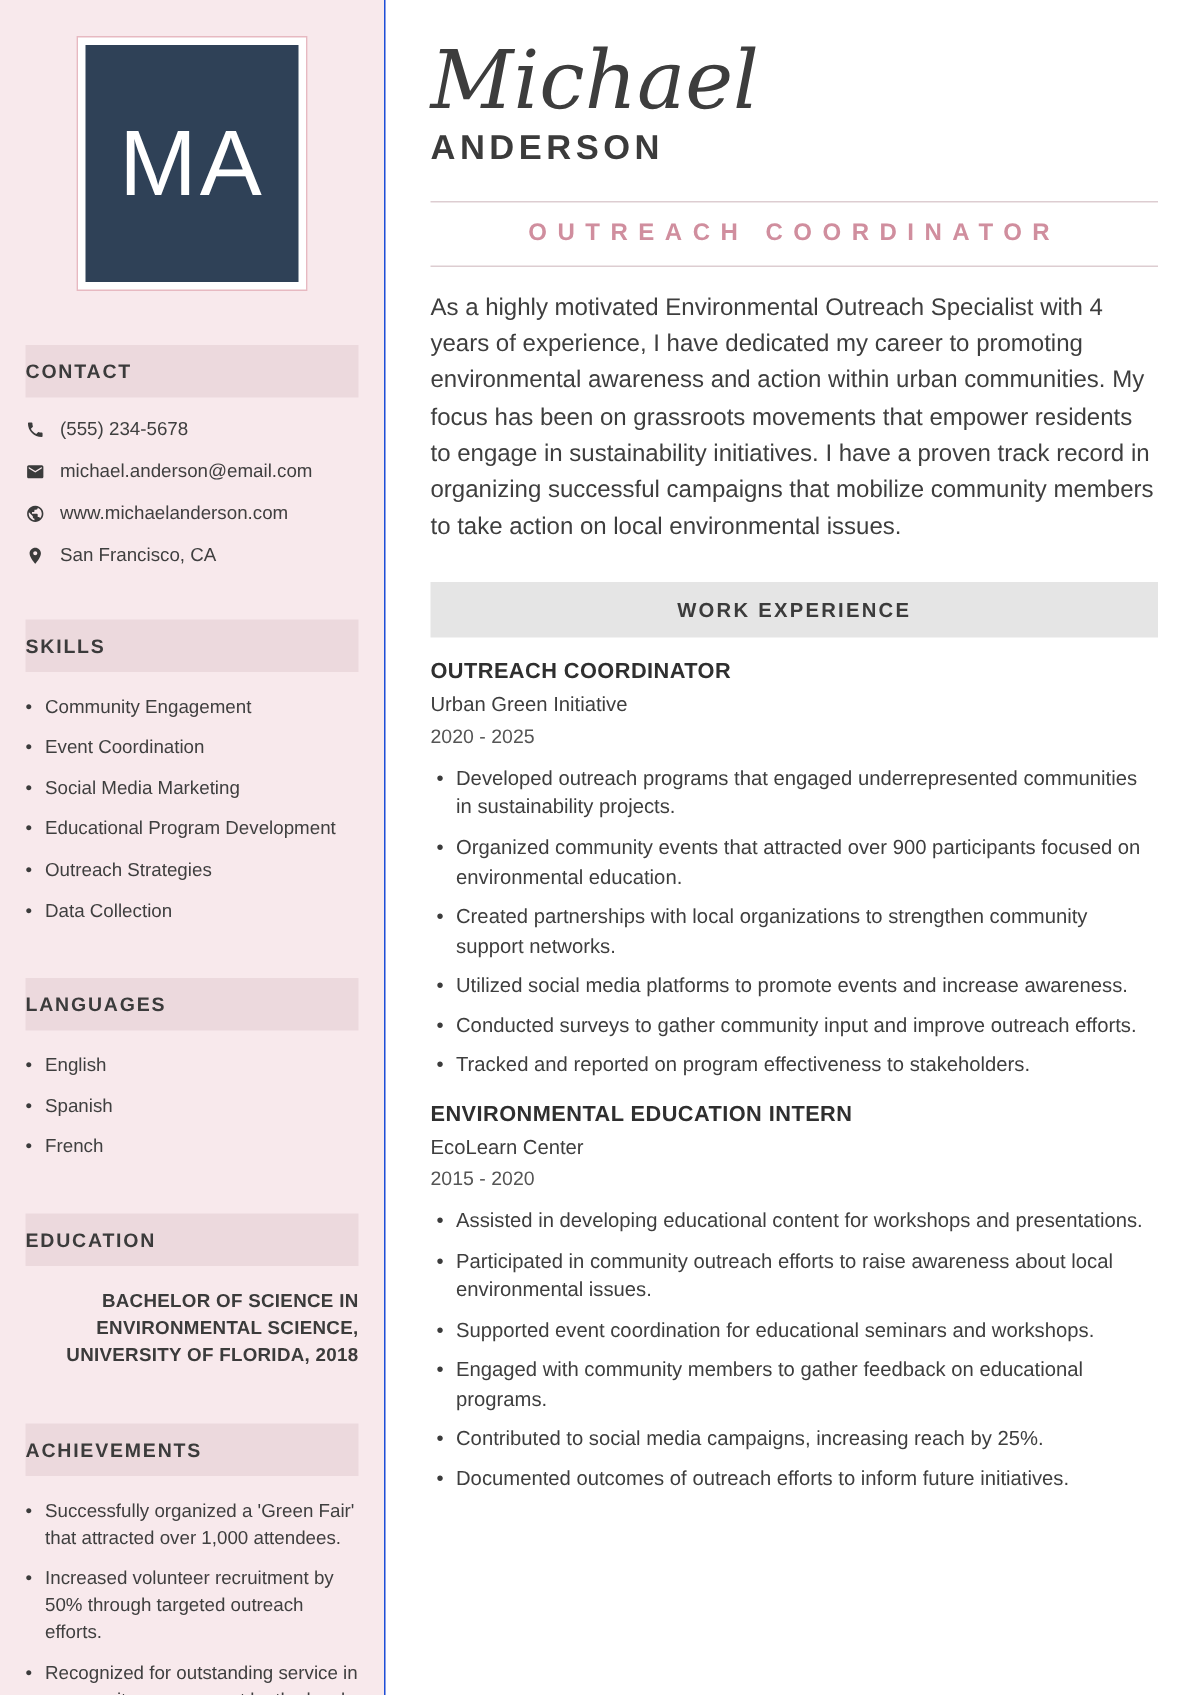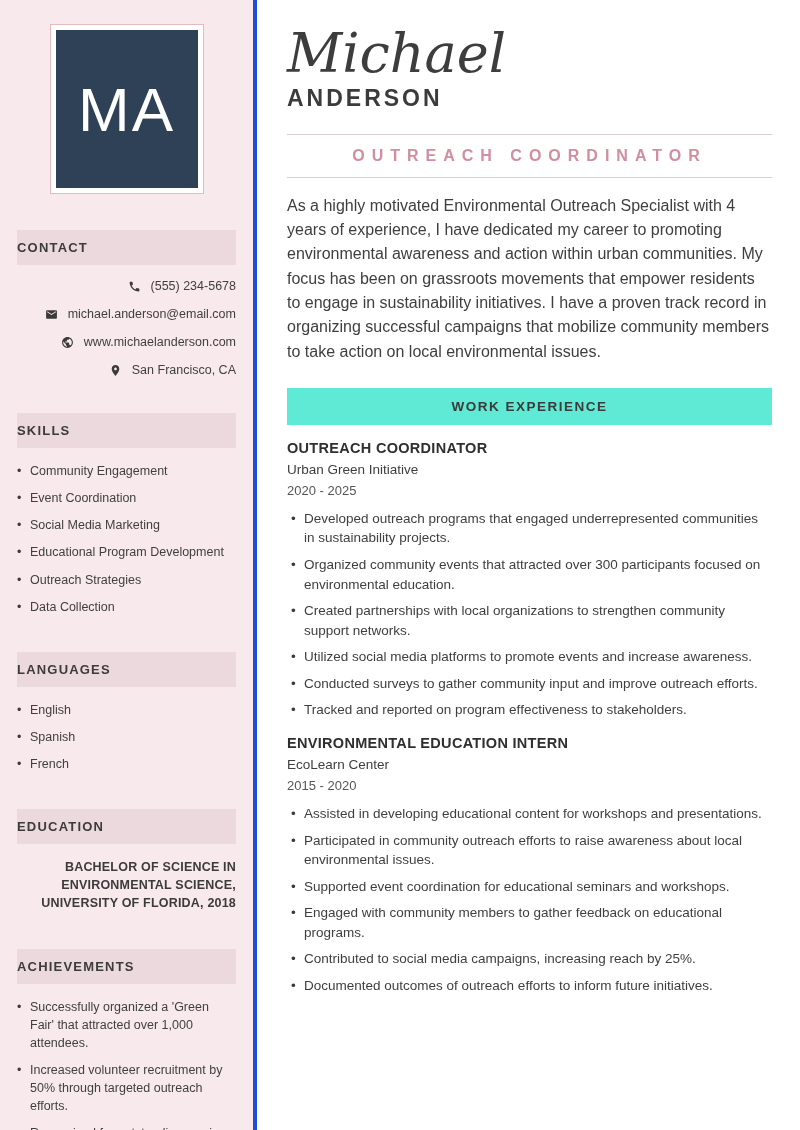--- a/index.html
+++ b/index.html
@@ -1,50 +1,50 @@
 <!DOCTYPE html>
 <html><head>
 <meta charset="utf-8">
 <style>
   * { margin:0; padding:0; box-sizing:border-box; }
   body { font-family:"Liberation Sans", sans-serif; background:#fff; }
   .page { width:800px; height:1130px; display:flex; background:#fff; overflow:hidden; }
 
   
-  .sidebar { width:257px; min-width:257px; background:#f8e9ec; border-right:4px solid #1d4ed8; padding-bottom:20px; }
+  .sidebar { width:257px; min-width:257px; background:#f8e9ec; border-right:1px solid #1d4ed8; padding-bottom:20px; }
   .photo-frame { width:154px; height:170px; margin:24px auto 0 auto; background:#fff; border:1px solid #e7b9c1; padding:5px; }
   .photo-inner { width:100%; height:100%; background:#2f4157; display:flex; align-items:center; justify-content:center; }
   .initials { color:#fff; font-size:62px; letter-spacing:2px; font-weight:400; }
 
   .side-header { background:#ecd9dd; color:#3b3b3b; font-size:13px; font-weight:bold; letter-spacing:1.2px; text-align:left; padding:10px 0; margin:0 17px; }
   .side-section { margin-top:36px; }
   .side-body { padding:14px 17px 0 17px; color:#3f3f3f; font-size:12.5px; }
 
   .contact-list { list-style:none; }
-  .contact-list li { display:flex; align-items:center; gap:10px; margin-bottom:14px;justify-content:flex-end; }
+  .contact-list li { display:flex; align-items:center; gap:10px; margin-bottom:14px; }
   .cicon { width:13px; height:13px; display:inline-flex; flex-shrink:0; }
   .cicon svg { width:13px; height:13px; fill:#3b3b3b; }
 
   ul.dot-list { list-style:none; }
   ul.dot-list li { position:relative; padding-left:13px; margin-bottom:9px; line-height:1.45; }
   ul.dot-list li::before { content:"•"; position:absolute; left:0; top:0; color:#3b3b3b; }
 
   .edu-text { font-weight:bold; text-transform:uppercase; line-height:1.45; color:#3b3b3b; font-size:12.5px; letter-spacing:0.2px;text-align:right; }
 
   
   .main { flex:1; padding:26px 28px 0 30px; color:#3e3e3e;border-radius:19px; }
   .first-name { font-family:"DejaVu Serif", serif; font-style:italic; font-size:54px; font-weight:500; color:#3d3d3d; line-height:1.05; }
   .last-name { font-size:23px; font-weight:bold; letter-spacing:3px; color:#3b3b3b; margin-top:2px; }
 
   .role-banner { margin-top:22px; border-top:1px solid #ddcdd1; border-bottom:1px solid #ddcdd1; text-align:center; padding:12px 0; }
   .role-title { color:#d08e9e; font-weight:bold; font-size:16px; letter-spacing:7px; }
 
   .summary { margin-top:16px; font-size:16px; line-height:1.52; color:#3e3e3e; }
 
-  .work-bar { margin-top:24px; background:#5eead4; text-align:center; font-weight:bold; font-size:13.5px; letter-spacing:1.5px; color:#3b3b3b; padding:11px 0; }
+  .work-bar { margin-top:24px; background:#e5e5e5; text-align:center; font-weight:bold; font-size:13.5px; letter-spacing:1.5px; color:#3b3b3b; padding:11px 0; }
 
   .job { margin-top:15px; }
   .job-title { font-size:14.5px; font-weight:bold; color:#2f2f2f; letter-spacing:0.3px; }
   .job-company { font-size:13.5px; margin-top:6px; }
   .job-dates { font-size:13px; margin-top:6px; color:#555; }
   ul.job-bullets { list-style:none; margin-top:11px; }
   ul.job-bullets li { position:relative; padding-left:17px; margin-bottom:7px; font-size:13.5px; line-height:1.45; }
   ul.job-bullets li::before { content:"•"; position:absolute; left:4px; top:0; color:#3b3b3b; }
 </style>
 </head>
@@ -161,21 +161,21 @@
 
     <div class="work-bar">WORK EXPERIENCE</div>
 
     <section class="job">
       <h3 class="job-title">OUTREACH COORDINATOR</h3>
       <div class="job-company">Urban Green Initiative</div>
       <div class="job-dates">2020 - 2025</div>
       <ul class="job-bullets">
 
       <li>Developed outreach programs that engaged underrepresented communities in sustainability projects.</li>
-          <li>Organized community events that attracted over 300 participants focused on environmental education.</li>
+          <li>Organized community events that attracted over 900 participants focused on environmental education.</li>
           <li>Created partnerships with local organizations to strengthen community support networks.</li>
           <li>Utilized social media platforms to promote events and increase awareness.</li>
           <li>Conducted surveys to gather community input and improve outreach efforts.</li>
           <li>Tracked and reported on program effectiveness to stakeholders.</li>
         </ul>
     </section>
 
     <section class="job">
       <h3 class="job-title">ENVIRONMENTAL EDUCATION INTERN</h3>
       <div class="job-company">EcoLearn Center</div>

